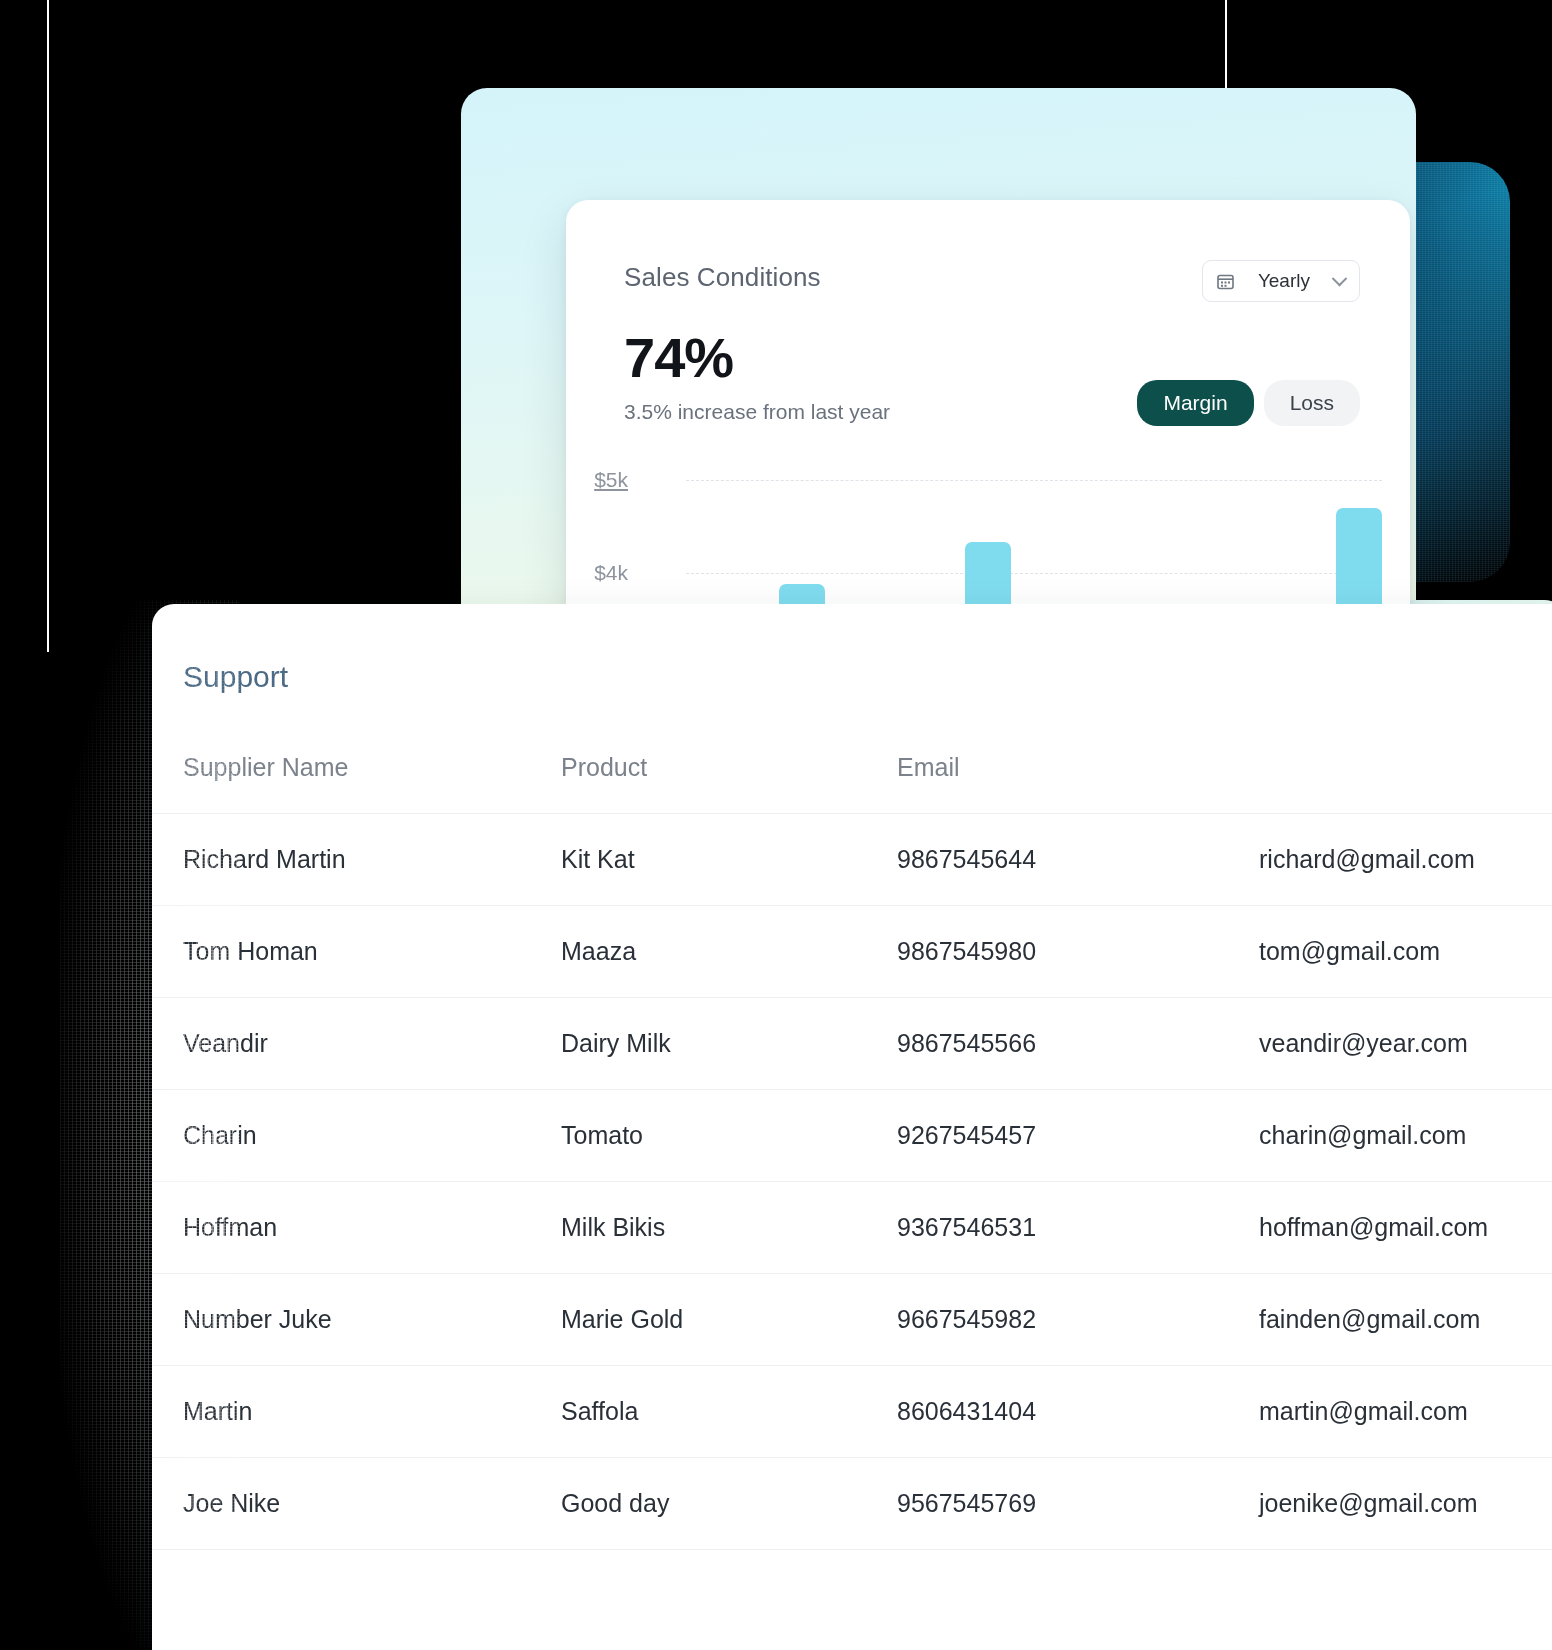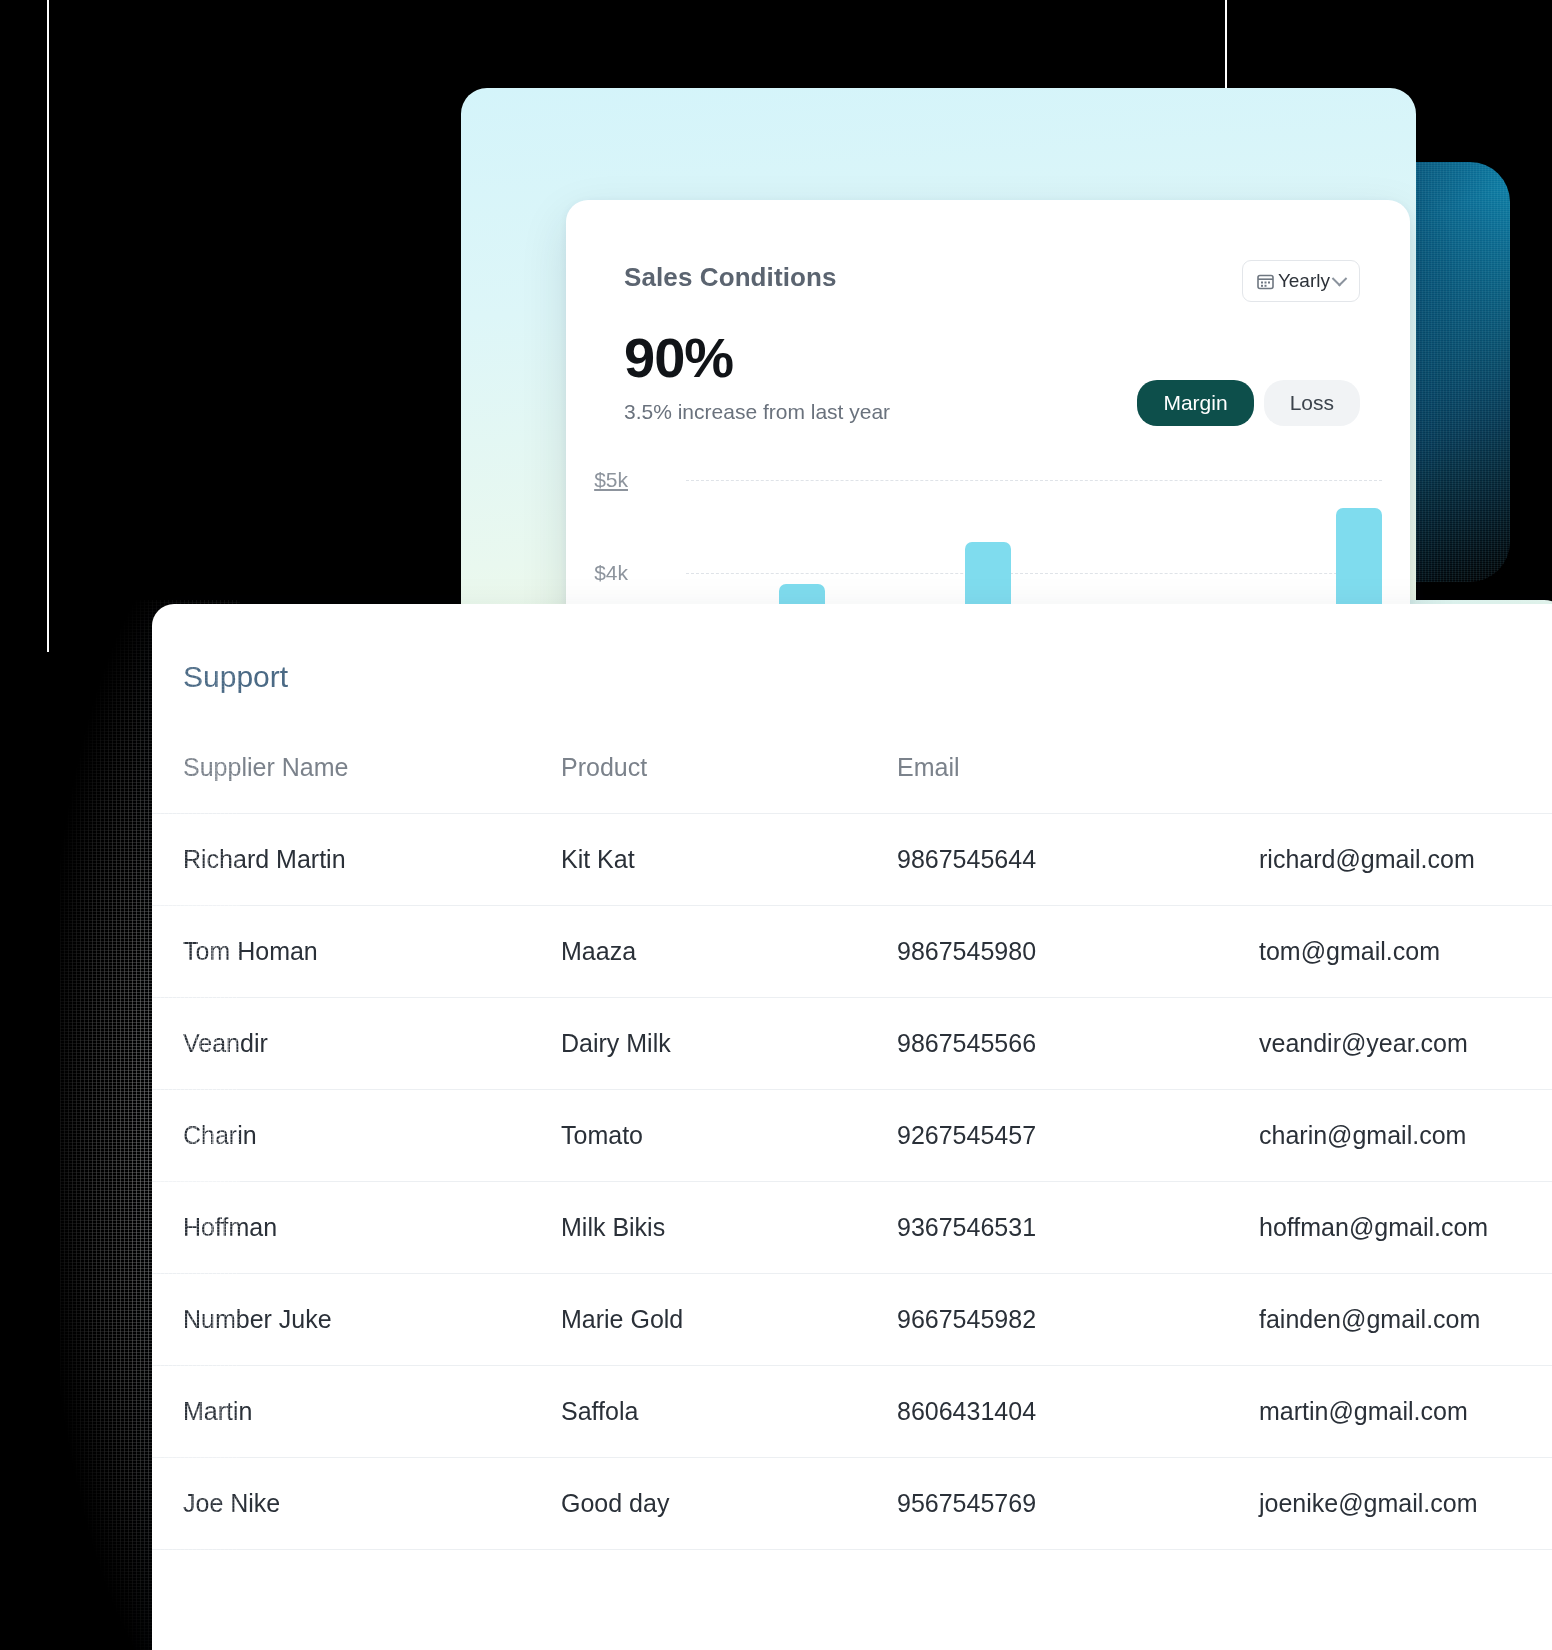--- a/index.html
+++ b/index.html
@@ -54,35 +54,35 @@
   
   .chart-card {
     position: absolute; left: 566px; top: 200px;
     width: 844px; height: 775px;
     background: #ffffff; border-radius: 22px;
     box-shadow: 0 18px 48px rgba(20,40,60,0.12), 0 2px 8px rgba(20,40,60,0.06);
     padding: 0;
   }
   .chart-head { position: absolute; left: 58px; top: 62px; }
   .chart-title {
-    font-size: 26px; color: #5b6470; letter-spacing: .1px; font-weight: 700;
+    font-size: 26px; color: #5b6470; letter-spacing: .1px; font-weight: 400;
   }
   .chart-bignum {
     position: absolute; left: 58px; top: 125px;
     font-size: 56px; font-weight: 700; color: #111418; letter-spacing: -1px;
   }
   .chart-sub {
     position: absolute; left: 58px; top: 200px;
     font-size: 21px; color: #6a727d; font-weight: 400;
   }
 
   
   .period-select {
     position: absolute; right: 50px; top: 60px;
-    display: flex; align-items: center; gap: 4px;
+    display: flex; align-items: center; gap: 24px;
     height: 42px; padding: 0 14px;
     border: 1px solid #e3e6ea; border-radius: 9px;
     background: #fff; cursor: pointer;
   }
   .period-label { font-size: 19px; color: #2c3138; }
   .cal-ico { width: 17px; height: 17px; position: relative; display:inline-block; }
   .chev { width: 11px; height: 11px; border-right: 2px solid #8b939d; border-bottom: 2px solid #8b939d;
           transform: rotate(45deg) translate(-2px,-2px); }
 
   
@@ -178,21 +178,21 @@
 
   <div class="gradient-card"></div>
   <div class="gradient-card-2"></div>
 
   <div class="chart-card">
 
     <div class="chart-head">
       <div class="chart-title">Sales Conditions</div>
     </div>
 
-    <div class="chart-bignum">90%</div>
+    <div class="chart-bignum">74%</div>
     <div class="chart-sub">3.5% increase from last year</div>
 
     <div class="period-select">
       <span class="cal-ico">
         <svg width="17" height="17" viewBox="0 0 17 17">
           <rect x="1" y="2.5" width="15" height="13" rx="2" fill="none" stroke="#6f7781" stroke-width="1.6"></rect>
           <line x1="1" y1="6.2" x2="16" y2="6.2" stroke="#6f7781" stroke-width="1.6"></line>
           <rect x="4" y="8.5" width="2" height="2" fill="#6f7781"></rect>
           <rect x="7.5" y="8.5" width="2" height="2" fill="#6f7781"></rect>
           <rect x="11" y="8.5" width="2" height="2" fill="#6f7781"></rect>

